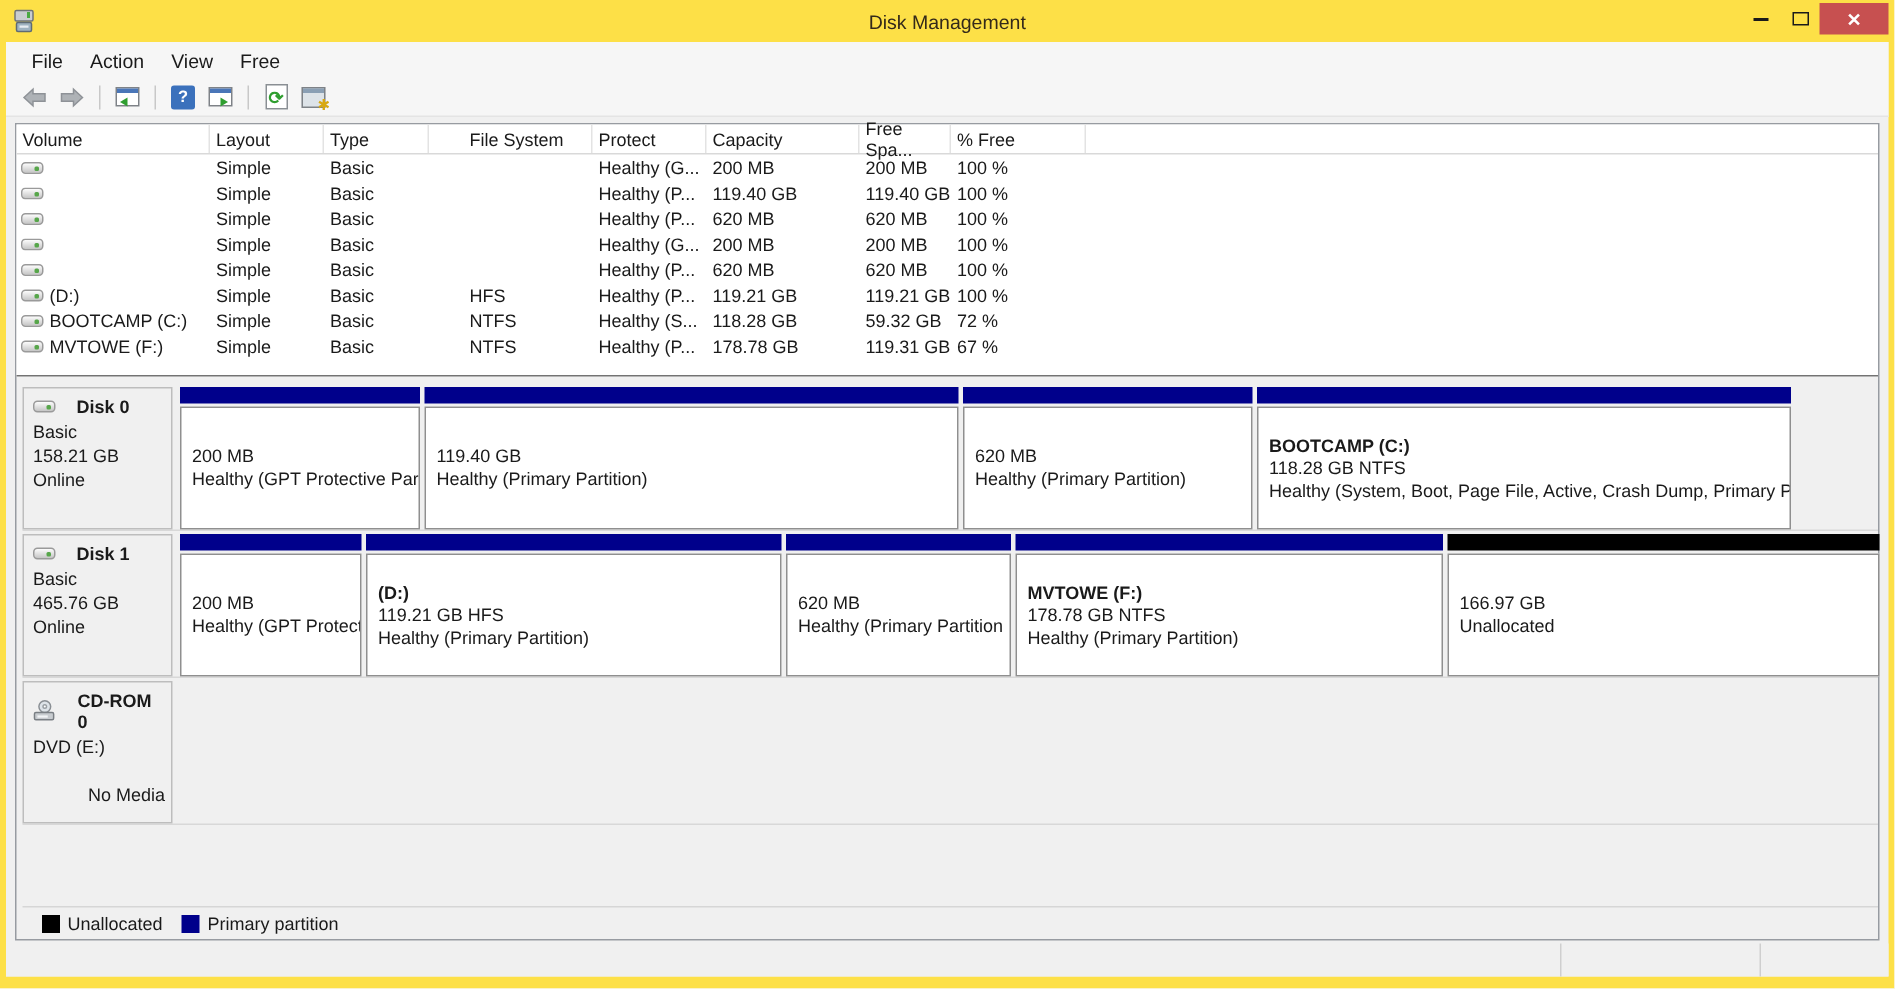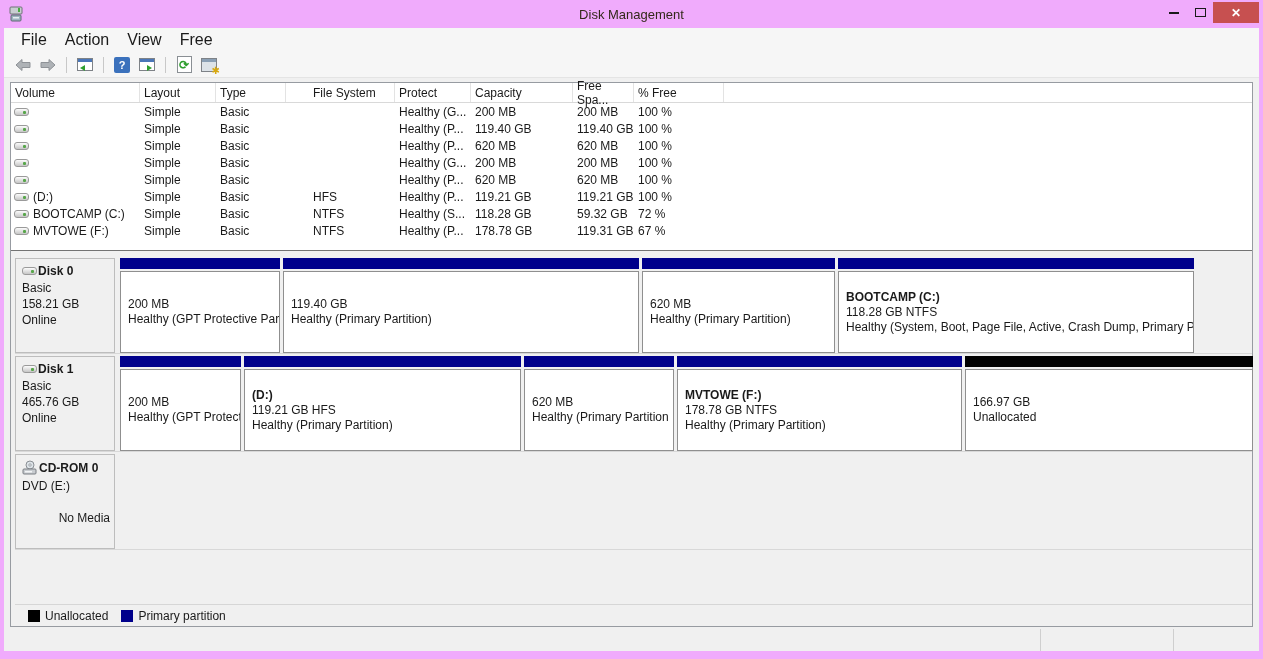--- a/index.html
+++ b/index.html
@@ -16,21 +16,21 @@
   .cbtn { width: 26px; height: 21px; display: flex; align-items: center; justify-content: center; cursor: default; }
   .cbtn .min-glyph { width: 10px; height: 2px; background: #1A1A1A; }
   .cbtn .max-glyph { width: 11px; height: 9px; border: 1px solid #1A1A1A; }
   .cbtn-close { width: 46px; color: #fff; font-size: 12px; font-weight: bold; }
 
   
   .window-body { position: absolute; top: 28px; left: 4px; right: 4px; bottom: 8px;
                  background: #F0F0F0; display: flex; flex-direction: column; }
 
   .menubar { height: 24px; background: #F6F6F6; display: flex; align-items: center; padding-left: 8px; }
-  .menu-item { padding: 3px 9px; font-size: 16px; color: #1A1A1A; }
+  .menu-item { padding: 3px 9px; font-size: 13px; color: #1A1A1A; }
 
   .toolbar { height: 26px; background: #F6F6F6; border-bottom: 1px solid #E4E4E4;
              display: flex; align-items: center; padding-left: 8px; gap: 3px; }
   .tbtn { width: 22px; height: 22px; display: flex; align-items: center; justify-content: center; }
   .tsep { width: 1px; height: 16px; background: #C8C8C8; margin: 0 4px; }
 
   
   .win-ico { width: 16px; height: 13px; border: 1px solid #7E8287; background: #fff; position: relative; }
   .win-ico::before { content: ""; position: absolute; left: 0; right: 0; top: 0; height: 3px; background: #4A76B8; }
   .win-ico .tri-l { position: absolute; left: 2px; top: 6px; width: 0; height: 0;
@@ -65,21 +65,21 @@
   .drive-icon::after { content: ""; position: absolute; right: 2px; top: 2px; width: 3px; height: 3px;
                        background: #57A64A; border-radius: 1px; }
 
   .splitter { height: 5px; }
 
   
   .disk-area { flex: 1; padding: 2px 0 0 4px; display: flex; flex-direction: column; min-height: 0; }
   .disk-row { height: 96px; display: flex; margin-bottom: 2px; border-bottom: 1px solid #D8D8D8; }
   .disk-info { width: 100px; flex: 0 0 100px; border: 1px solid #BDBDBD; background: #F0F0F0;
                padding: 5px 4px 0 6px; font-size: 12px; color: #1A1A1A; }
-  .disk-name { font-weight: bold; display: flex; align-items: center; gap: 1px; margin-bottom: 3px; }
+  .disk-name { font-weight: bold; display: flex; align-items: center; gap: 14px; margin-bottom: 3px; }
   .disk-line { margin-top: 2px; }
   .disk-line-gap { margin-top: 18px; text-align: right; }
   .strip { display: flex; margin-left: 5px; gap: 3px; }
   .part { display: flex; flex-direction: column; }
   .part-head { height: 11px; margin-bottom: 2px; }
   .part-box { flex: 1; border: 1px solid #8F8F8F; background: #fff; display: flex; flex-direction: column;
               justify-content: center; padding-left: 7px; font-size: 12px; line-height: 15px;
               white-space: nowrap; overflow: hidden; color: #1A1A1A; }
   .part-title { font-weight: bold; }
   .cd-strip { flex: 1; }
@@ -92,21 +92,21 @@
 
   
   .statusbar { height: 22px; margin-top: 2px; background: #F0F0F0; display: flex; }
   .sb-fill { flex: 1; }
   .sb-seg1 { width: 133px; border-left: 1px solid #CFCFCF; }
   .sb-seg2 { width: 86px; border-left: 1px solid #CFCFCF; }
 </style>
 </head>
 <body>
 
-<div class="window" style="background: #f0abfc;">
+<div class="window" style="background: #fde047;">
 
   <div class="titlebar">
     <svg class="app-icon" viewBox="0 0 18 18">
       <rect x="2" y="2" width="12" height="7" rx="1" fill="#C9CDD1" stroke="#6E7377"></rect>
       <rect x="10" y="3" width="2" height="4" fill="#49A942"></rect>
       <rect x="3" y="10" width="10" height="6" rx="1" fill="#9FB3C0" stroke="#5F6B73"></rect>
       <rect x="5" y="12" width="6" height="1.5" fill="#E8EDF1"></rect>
     </svg>
     <div class="title">Disk Management</div>
     <div class="caption-buttons">

